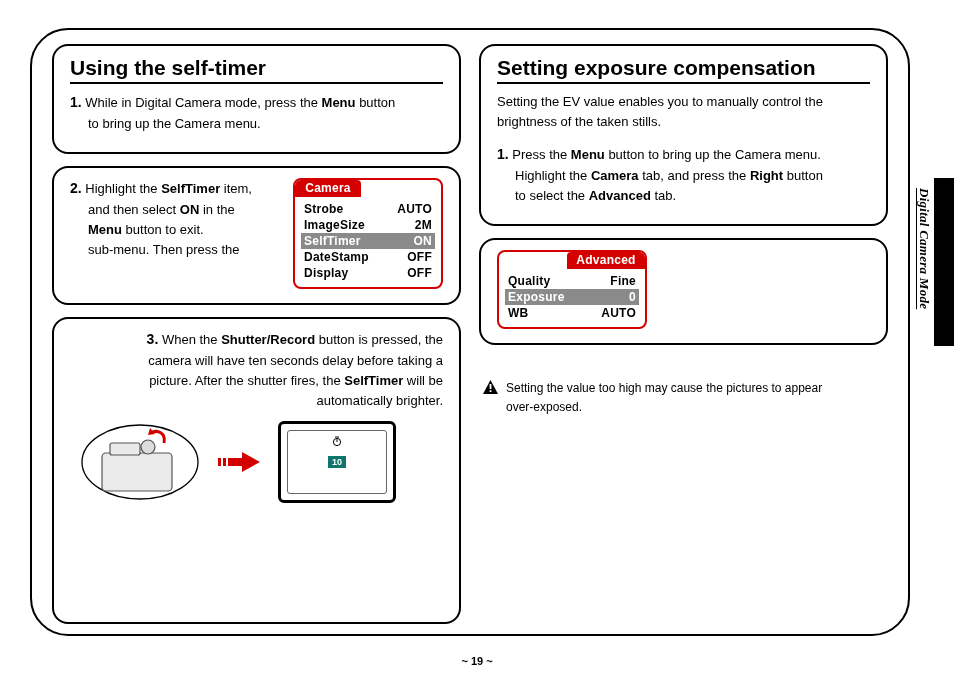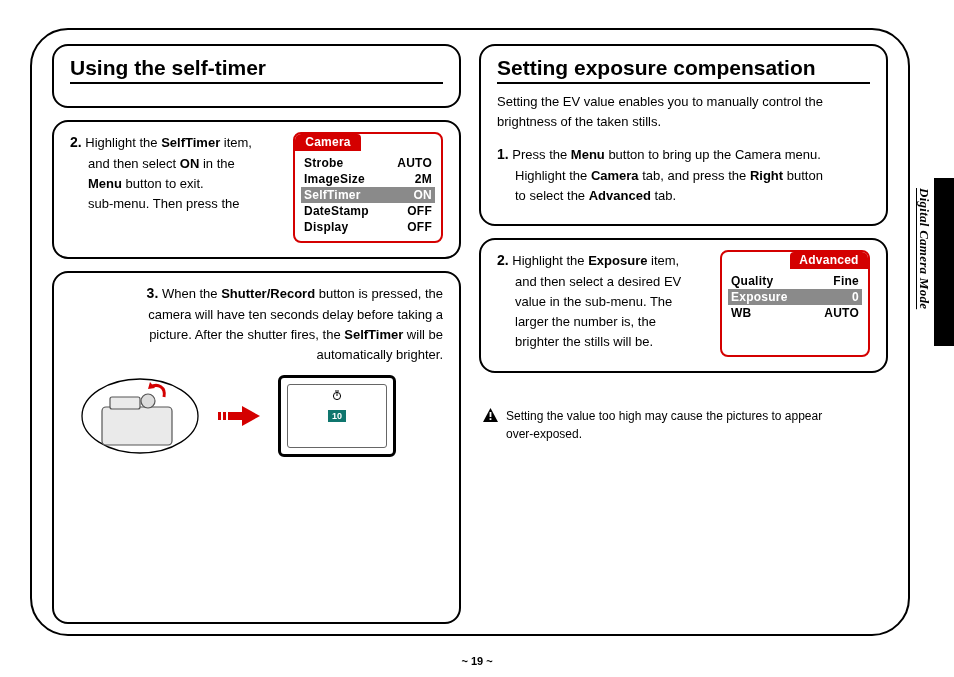--- a/index.html
+++ b/index.html
@@ -176,20 +176,24 @@
 </head>
 <body>
 
 <div class="page">
   <div class="columns">
 
     <div class="col">
 
       <div class="box">
         <div class="heading">Using the self-timer</div>
+        <div class="step">
+          <span class="num">1.</span><span> While in Digital Camera mode, press the </span><strong>Menu</strong><span> button</span>
+          <div class="step-indent">to bring up the Camera menu.</div>
+        </div>
       </div>
 
       <div class="box">
         <div class="menu-wrap">
           <div class="menu-text step">
             <span class="num">2.</span><span> Highlight the </span><strong>SelfTimer</strong><span> item,</span>
             <div class="step-indent"><span>and then select </span><strong>ON</strong><span> in the</span></div>
             <div class="step-indent"><strong>Menu</strong><span> button to exit.</span></div>
             <div class="step-indent">sub-menu. Then press the</div>
           </div>
@@ -274,27 +278,20 @@
         </div>
         <div class="step" style="margin-top:12px;">
           <span class="num">1.</span><span> Press the </span><strong>Menu</strong><span> button to bring up the Camera menu.</span>
           <div class="step-indent"><span>Highlight the </span><strong>Camera</strong><span> tab, and press the </span><strong>Right</strong><span> button</span></div>
           <div class="step-indent"><span>to select the </span><strong>Advanced</strong><span> tab.</span></div>
         </div>
       </div>
 
       <div class="box">
         <div class="menu-wrap">
-          <div class="menu-text step">
-            <span class="num">2.</span><span> Highlight the </span><strong>Exposure</strong><span> item,</span>
-            <div class="step-indent">and then select a desired EV</div>
-            <div class="step-indent">value in the sub-menu. The</div>
-            <div class="step-indent">larger the number is, the</div>
-            <div class="step-indent">brighter the stills will be.</div>
-          </div>
           <div class="menu-panel">
             <div class="menu-tab menu-tab-right">Advanced</div>
             <div class="menu-rows" id="right-menu-rows">
                 <div class="menu-row">
                   <span>Quality</span>
                   <span>Fine</span>
                 </div>
                 <div class="menu-row sel">
                   <span>Exposure</span>
                   <span>0</span>

